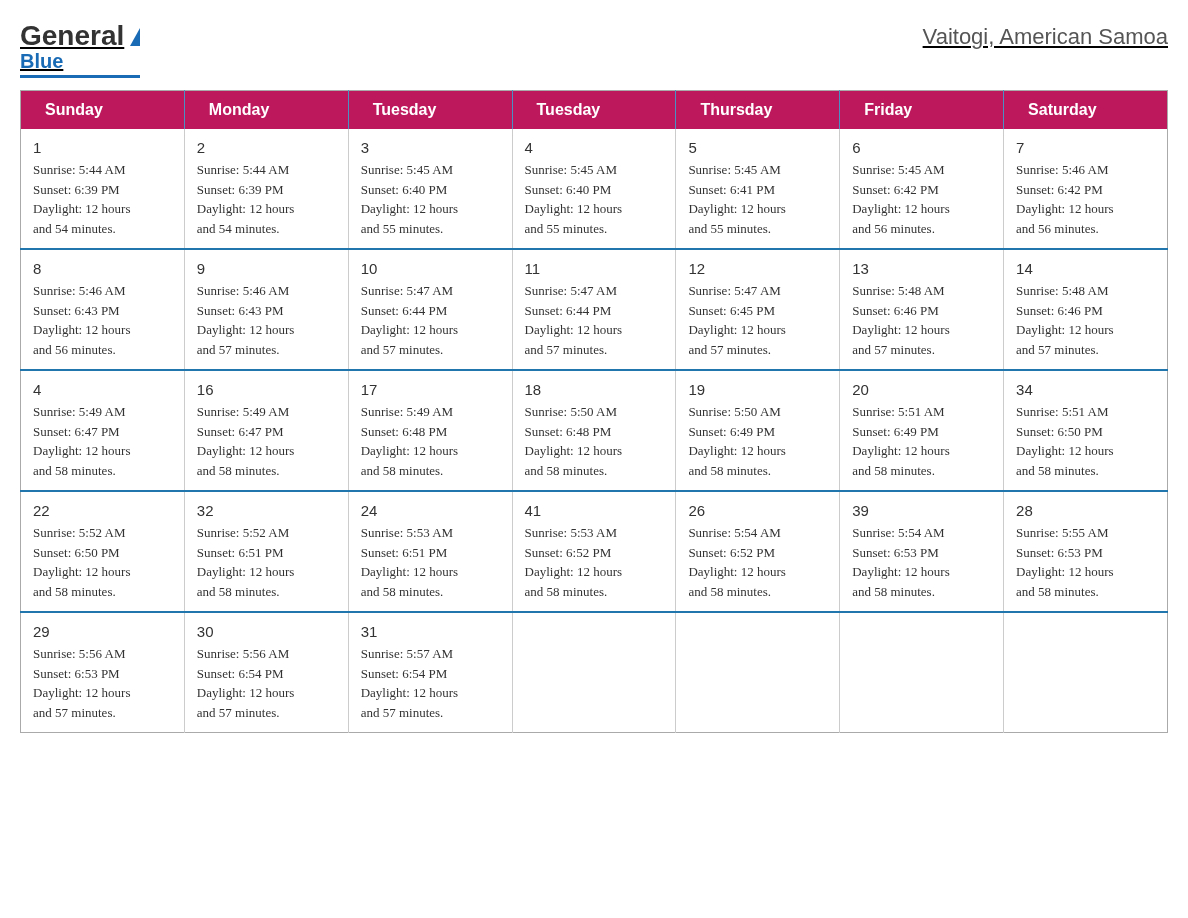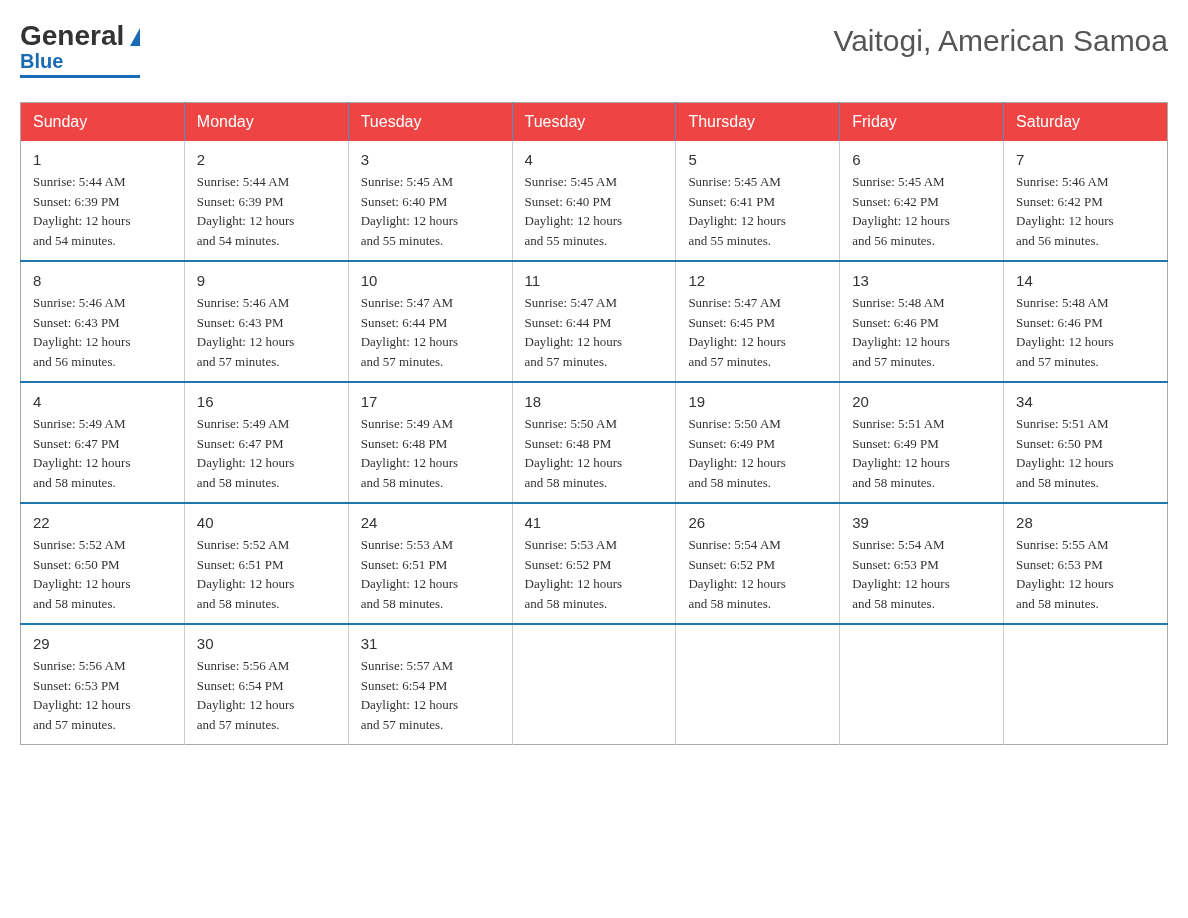--- a/index.html
+++ b/index.html
@@ -7,21 +7,22 @@
       font-family: Arial, sans-serif;
       background: #fff;
       padding: 20px;
       width: 1188px;
       min-height: 918px;
     }
     .header {
       display: flex;
       justify-content: space-between;
       align-items: flex-start;
-      margin-bottom: 24px;
+      margin-bottom: 12px;
+      text-decoration: underline;
     }
     .logo {
       display: flex;
       flex-direction: column;
       align-items: flex-start;
     }
     .logo-text {
       font-size: 28px;
       font-weight: bold;
       color: #333;
@@ -50,36 +51,36 @@
     .header-right {
       text-align: right;
     }
     .month-title {
       font-size: 52px;
       font-weight: normal;
       color: #333;
       line-height: 1.1;
     }
     .location {
-      font-size: 30px;
+      font-size: 22px;
       color: #555;
       margin-top: 4px;
     }
     .calendar-table {
       width: 100%;
       border-collapse: collapse;
       border: 1px solid #aaa;
     }
     .calendar-table th {
-      background: #ef4444;
+      background: #be185d;
       color: #fff;
       text-align: left;
-      padding: 10px 12px;
+      padding: 10px 24px;
       font-size: 16px;
-      font-weight: normal;
+      font-weight: bold;
       border-right: 1px solid #4a90c4;
     }
     .calendar-table th:last-child { border-right: none; }
     .calendar-table td {
       vertical-align: top;
       padding: 10px 12px;
       border-right: 1px solid #ccc;
       border-bottom: 1px solid #ccc;
       width: 14.28%;
       min-height: 110px;
@@ -229,21 +230,21 @@
           <span class="day-number">34</span>
           <div class="day-info">Sunrise: 5:51 AM<br>Sunset: 6:50 PM<br>Daylight: 12 hours<br>and 58 minutes.</div>
         </td>
       </tr>
       <tr class="row-separator">
         <td>
           <span class="day-number">22</span>
           <div class="day-info">Sunrise: 5:52 AM<br>Sunset: 6:50 PM<br>Daylight: 12 hours<br>and 58 minutes.</div>
         </td>
         <td>
-          <span class="day-number">40</span>
+          <span class="day-number">32</span>
           <div class="day-info">Sunrise: 5:52 AM<br>Sunset: 6:51 PM<br>Daylight: 12 hours<br>and 58 minutes.</div>
         </td>
         <td>
           <span class="day-number">24</span>
           <div class="day-info">Sunrise: 5:53 AM<br>Sunset: 6:51 PM<br>Daylight: 12 hours<br>and 58 minutes.</div>
         </td>
         <td>
           <span class="day-number">41</span>
           <div class="day-info">Sunrise: 5:53 AM<br>Sunset: 6:52 PM<br>Daylight: 12 hours<br>and 58 minutes.</div>
         </td>

